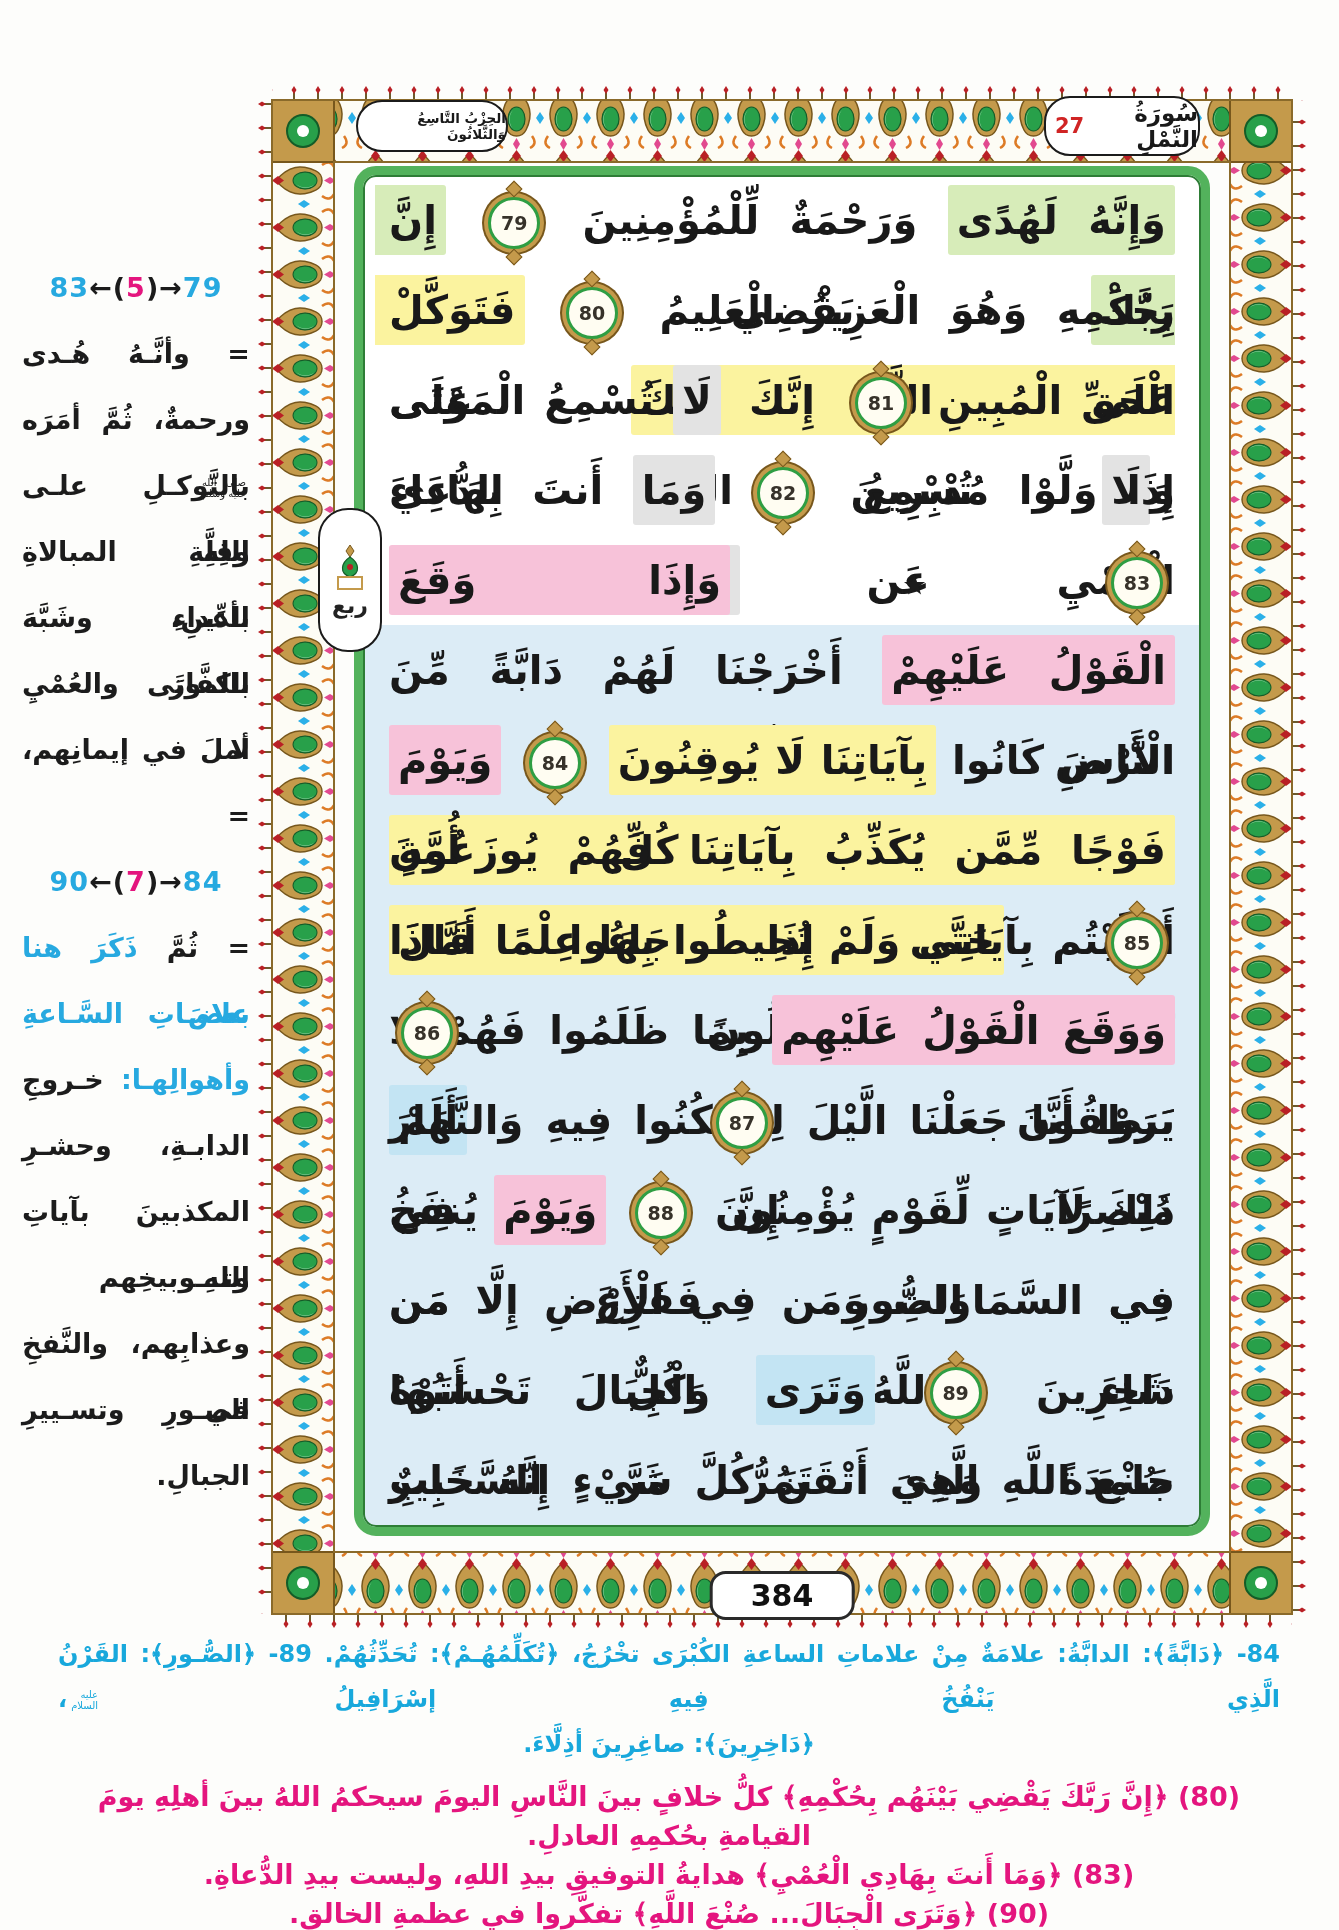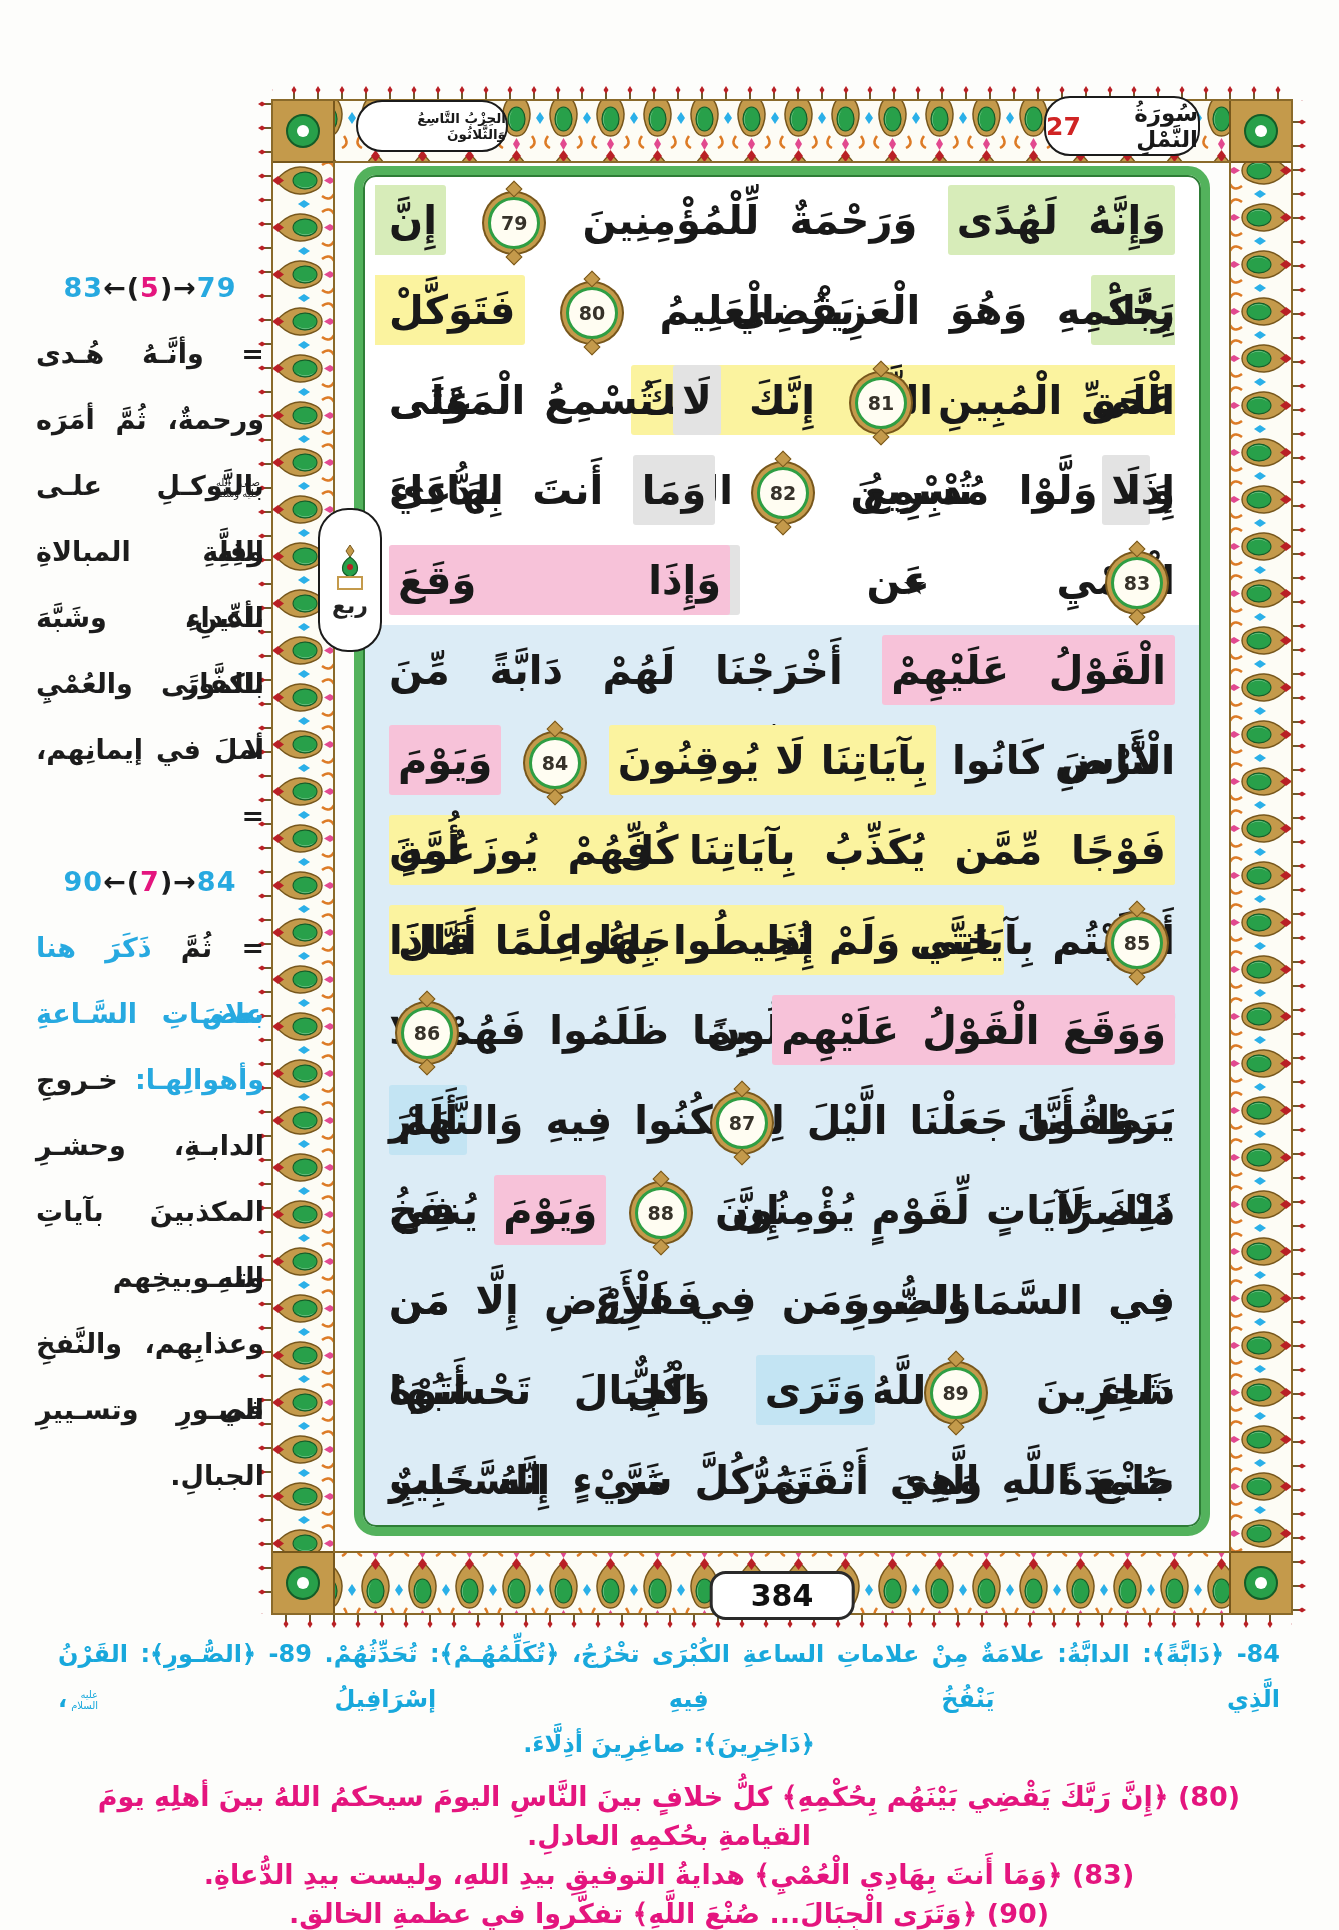--- a/index.html
+++ b/index.html
@@ -28,33 +28,33 @@
   .vmark::before{top:-17px}.vmark::after{bottom:-17px}
   .vm-n{font-size:19px;font-weight:bold;color:#37322a;line-height:1;}
 
   .rub-star{font-size:46px;vertical-align:middle;color:#1b1b1b;}
 
   
   .cap-label{position:absolute;z-index:3;display:flex;align-items:center;justify-content:center;
     background:#fff;border:2.5px solid #1b1b1b;border-radius:26px;font-weight:bold;direction:rtl;}
   .hizb-label{left:98px;top:14px;width:148px;height:48px;font-size:13.5px;}
   .surah-label{left:786px;top:10px;width:152px;height:56px;font-size:23px;gap:9px;}
-  .surah-num{color:#d02424;font-size:25px;}
+  .surah-num{color:#d02424;font-size:21px;margin-left:9px;}
 
   .rub-medallion{position:absolute;z-index:3;left:60px;top:422px;width:60px;height:140px;
     background:#fff;border:2.5px solid #1b1b1b;border-radius:30px;
     display:flex;flex-direction:column;align-items:center;justify-content:center;gap:2px;}
   .rub-text{font-size:22px;font-weight:bold;color:#222;}
 
   .page-num-box{position:absolute;z-index:3;bottom:8px;left:50%;transform:translateX(-50%);
     background:#fff;border:3px solid #2a2a2a;border-radius:16px;padding:4px 38px;
     font-size:30px;font-weight:bold;color:#111;}
 
   
-  .sidebar-note{position:absolute;left:36px;width:228px;z-index:2;}
+  .sidebar-note{position:absolute;left:22px;width:228px;z-index:2;}
   .block-a{top:272px;} .block-b{top:866px;}
   .range-header{direction:ltr;text-align:center;font-size:27px;font-weight:bold;
     letter-spacing:1px;margin-bottom:18px;color:#1b1b1b;}
   .rn{color:#27a9e0;} .rc{color:#e4157e;}
   .note-line{direction:rtl;font-size:27px;font-weight:bold;height:66px;line-height:66px;
     text-align:justify;text-align-last:justify;color:#1c1c1c;}
   .note-line.align-right{text-align-last:right;}
   .cyan{color:#27a9e0;}
 
   .seal{display:inline-block;vertical-align:middle;font-size:10px;line-height:1.1;

